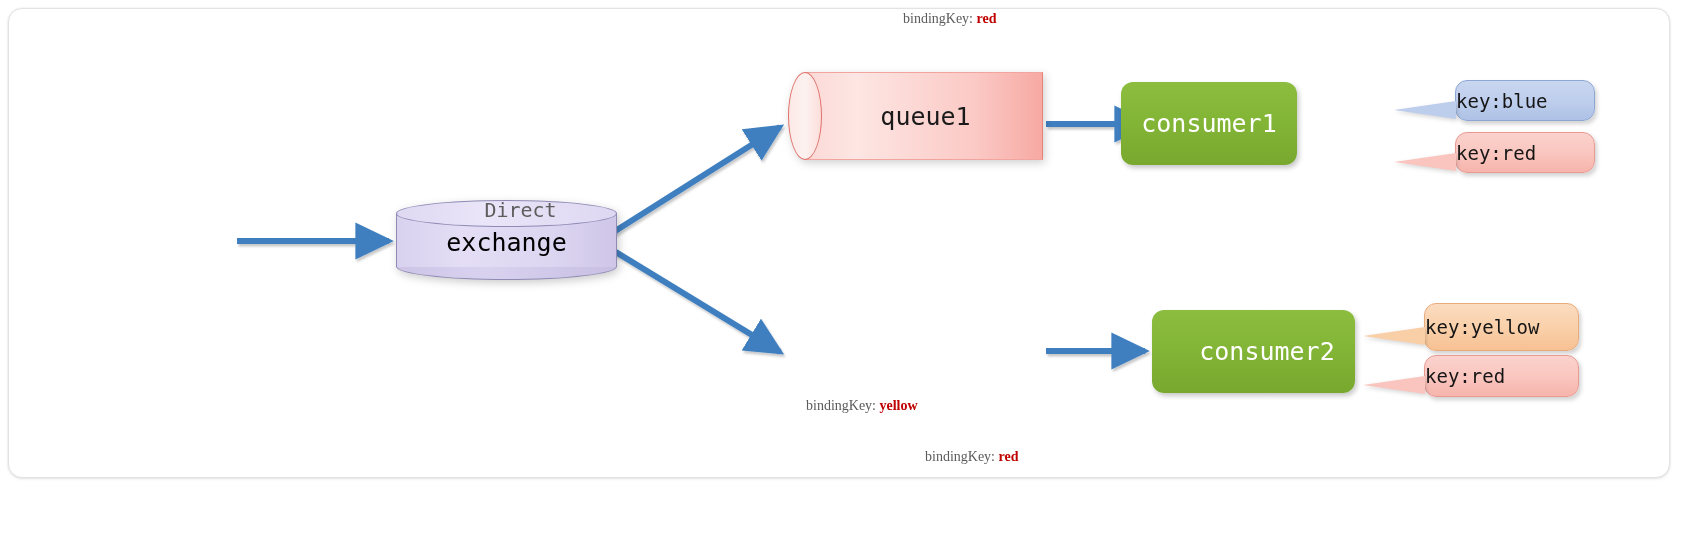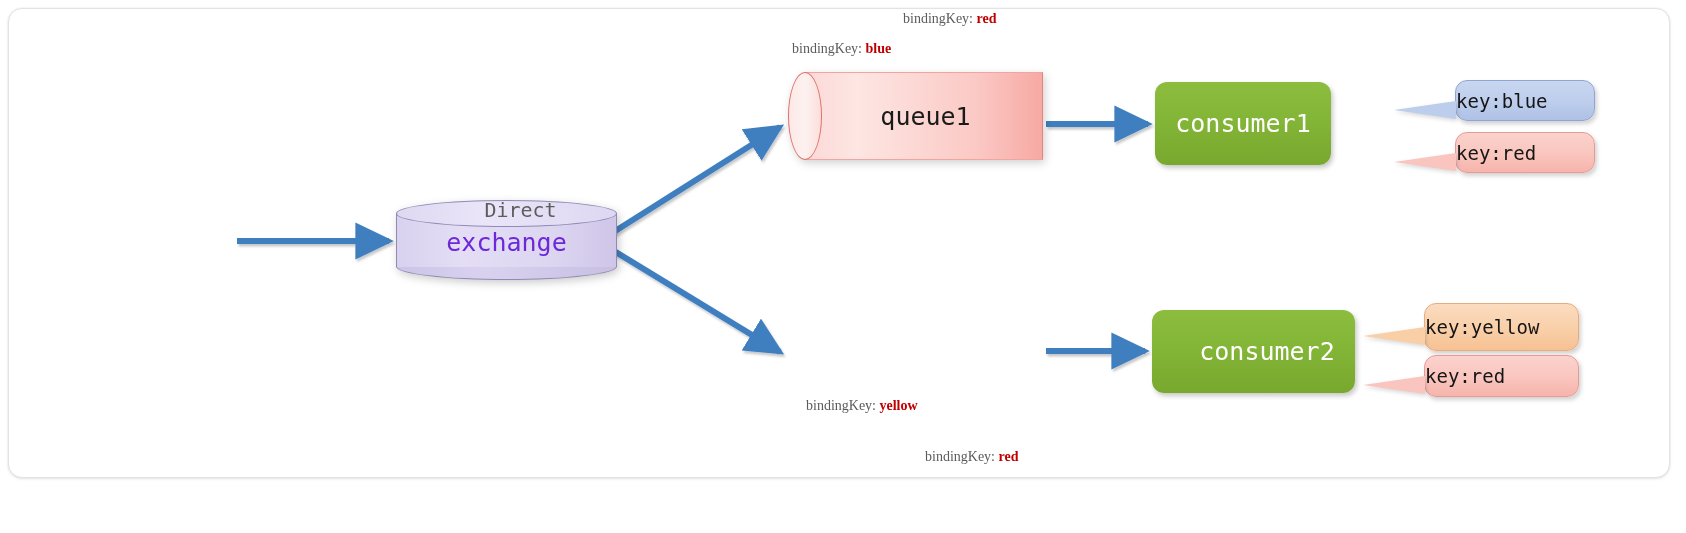--- a/index.html
+++ b/index.html
@@ -60,21 +60,21 @@
     top: 202px;
     width: 175px;
     height: 80px;
     background: linear-gradient(to bottom, #4a8bcb 0%, #3d7dbe 45%, #2e6aa6 100%);
   }
   .consumer {
     background: linear-gradient(to bottom, #8cbd3f 0%, #82b436 50%, #78a82e 100%);
     width: 176px;
     height: 83px;
   }
-  #consumer1 { left: 1155px; top: 82px; align-items: center; }
+  #consumer1 { left: 1121px; top: 82px; align-items: center; }
   #consumer2 { left: 1152px; top: 310px; padding-left: 27px; }
 
   
   #exchange {
     position: absolute;
     left: 396px;
     top: 200px;
     width: 221px;
     height: 80px;
     filter: drop-shadow(2px 3px 4px rgba(0,0,0,0.20));
@@ -120,21 +120,21 @@
     z-index: 5;
     padding-left: 28px;
     box-sizing: border-box;
   }
   #exchange .lbl-exchange {
     position: absolute;
     left: 0; top: 28px;
     width: 100%;
     text-align: center;
     font-size: 25px;
-    color: #6d28d9;
+    color: #000000;
     font-family: "DejaVu Sans Mono", monospace;
     z-index: 5;
   }
 
   
   .queue {
     position: absolute;
     width: 255px;
     height: 88px;
     filter: drop-shadow(2px 3px 4px rgba(0,0,0,0.18));
@@ -265,23 +265,20 @@
       <line x1="1046" y1="124" x2="1148" y2="124" stroke="#3f7fbf" stroke-width="6" marker-end="url(#ah)"></line>
 
       <line x1="1046" y1="351" x2="1145" y2="351" stroke="#3f7fbf" stroke-width="6" marker-end="url(#ah)"></line>
     </g>
   </svg>
 
   <div class="binding-label" style="left:903px; top:11px;">
     <span>bindingKey: </span><span class="val">red</span>
   </div>
 
-  <div class="binding-label" style="left:792px; top:41px;">
-    <span>bindingKey: </span><span class="val">blue</span>
-  </div>
 
   <div class="binding-label" style="left:806px; top:398px;">
     <span>bindingKey: </span><span class="val">yellow</span>
   </div>
 
   <div class="binding-label" style="left:925px; top:449px;">
     <span>bindingKey: </span><span class="val">red</span>
   </div>
 
 

